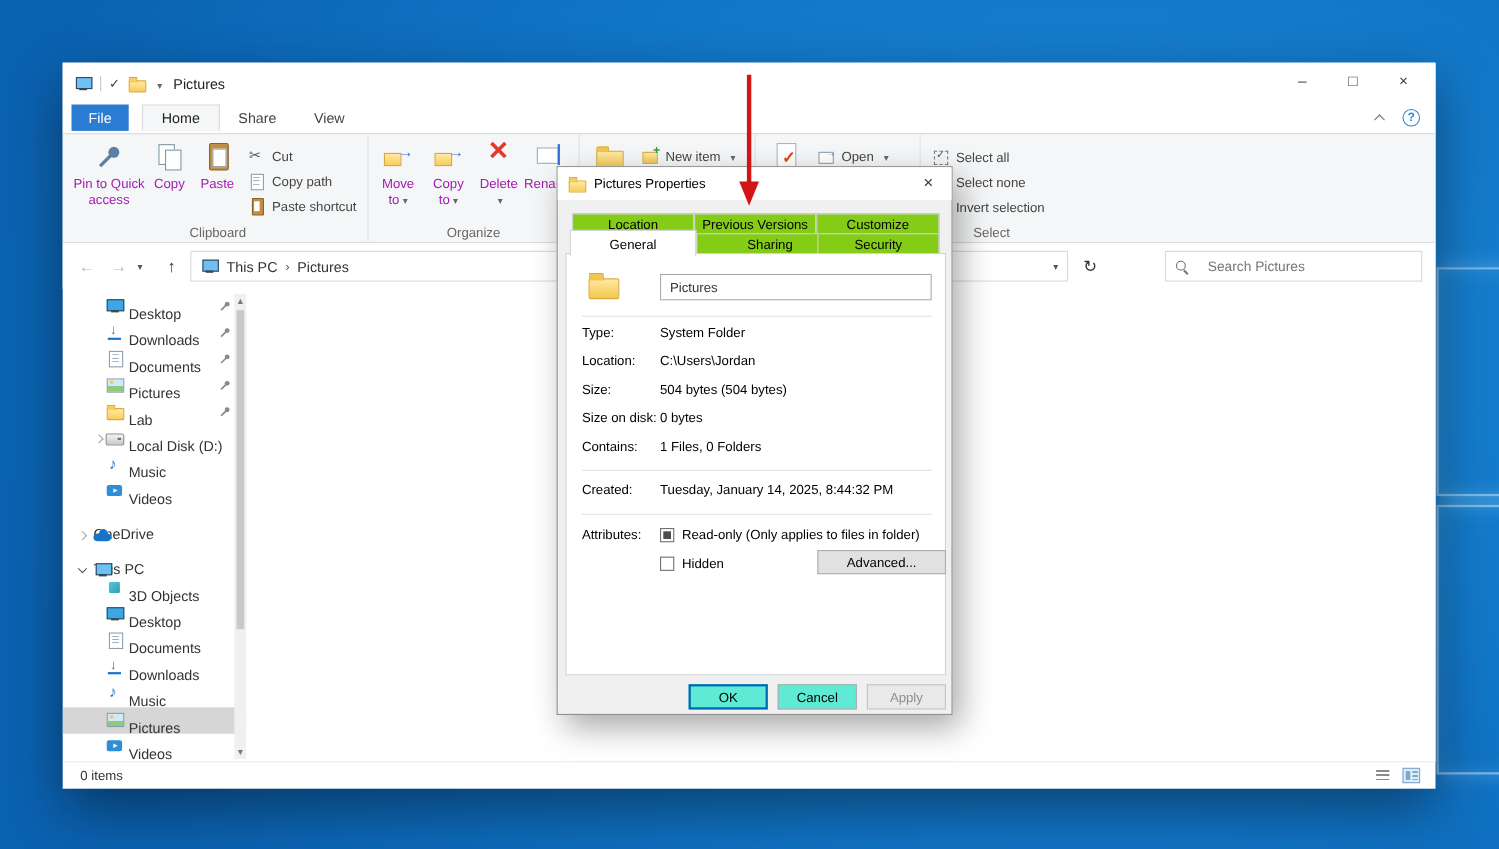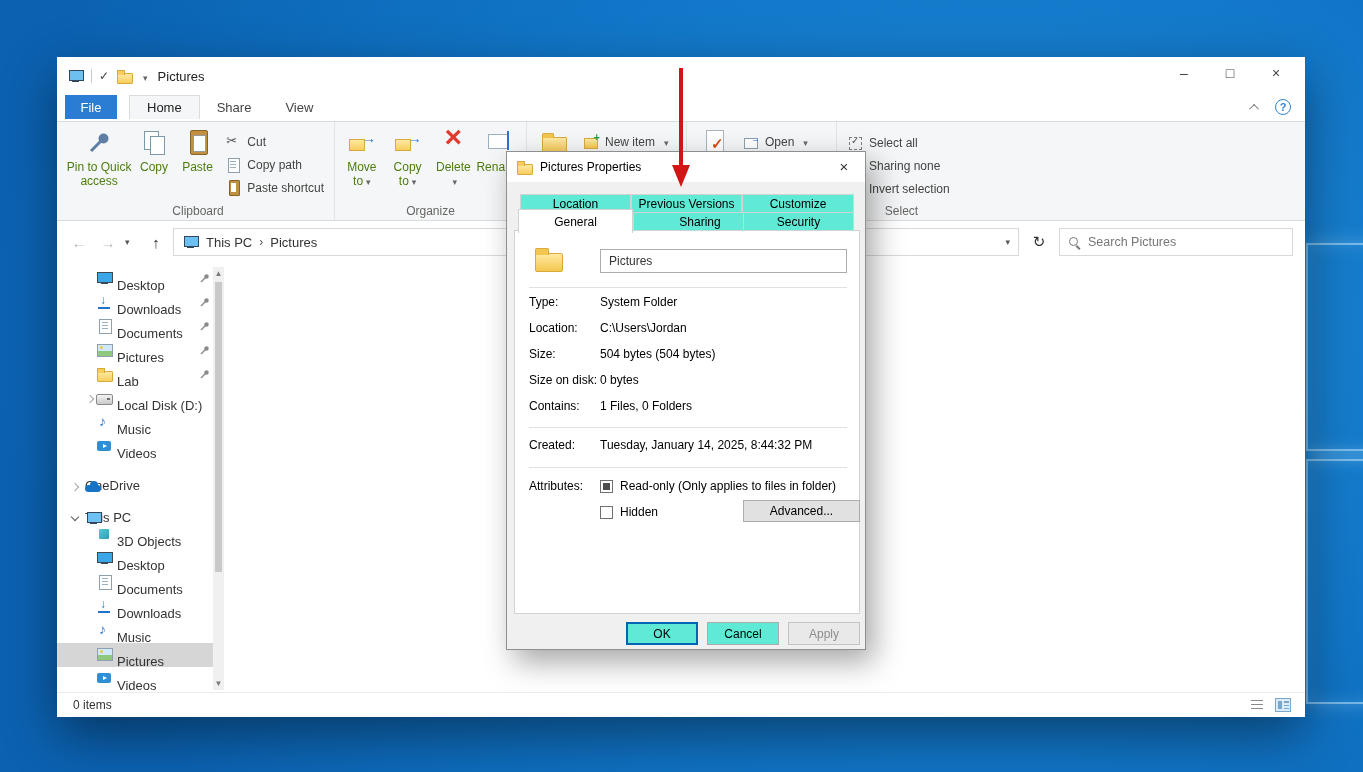--- a/index.html
+++ b/index.html
@@ -27,21 +27,21 @@
   .rtab { height:24px; padding:0 17px; display:flex; align-items:center; color:#444; font-size:13px; }
   .rtab.active { background:#f5f6f7; border:1px solid #dadbdc; border-bottom:none; color:#222; position:relative; z-index:2; margin-bottom:-1px; }
   .tab-right { position:absolute; right:14px; top:4px; display:flex; align-items:center; gap:16px; }
   .chev-up { width:7px; height:7px; border-left:1.5px solid #777; border-top:1.5px solid #777; transform:rotate(45deg) translateY(2px); }
   .help-circle { width:16px; height:16px; border-radius:50%; border:1.5px solid #2f86d4; color:#2f86d4; font-weight:bold; font-size:11px; display:flex; align-items:center; justify-content:center; }
 
   .ribbon { height:100px; background:#f5f6f7; border-top:1px solid #dadbdc; border-bottom:1px solid #dadbdc; display:flex; padding-left:5px; position:relative; z-index:1; }
   .rgroup { position:relative; height:100%; padding:3px 4px 18px 4px; display:flex; align-items:flex-start; }
   .rgroup + .rgroup { border-left:1px solid #e2e3e4; }
   .glabel { position:absolute; bottom:2px; left:0; right:0; text-align:center; font-size:12px; color:#666; }
-  .bigbtn { width:58px; min-height:72px; display:flex; flex-direction:column; align-items:center; padding-top:3px; gap:3px; font-size:12px; color:#4d7c0f; text-align:center; line-height:1.15; }
+  .bigbtn { width:58px; min-height:72px; display:flex; flex-direction:column; align-items:center; padding-top:3px; gap:3px; font-size:12px; color:#a21caf; text-align:center; line-height:1.15; }
   .bigbtn.narrow { width:46px; }
   .smallcol { display:flex; flex-direction:column; padding-top:5px; }
   .smallbtn { display:flex; align-items:center; gap:6px; height:23px; padding:0 6px; font-size:12px; color:#444; white-space:nowrap; }
   .dda::before { content:"▾"; font-size:9px; color:#666; margin-left:3px; }
   .lbl2 { display:flex; flex-direction:column; align-items:center; line-height:1.15; }
 
   
   .bi { width:32px; height:30px; position:relative; display:block; flex:0 0 auto; }
   .si { width:16px; height:16px; position:relative; display:inline-block; flex:0 0 auto; }
   .bi-copy::before { content:""; position:absolute; left:6px; top:3px; width:13px; height:17px; background:#fff; border:1px solid #7f98a8; }
@@ -76,21 +76,21 @@
   
   .addr { height:42px; display:flex; align-items:center; padding:0 12px 0 10px; gap:5px; background:#fff; }
   .nav-glyph { width:24px; height:24px; display:flex; align-items:center; justify-content:center; font-size:15px; }
   .disabled-arrow { color:#b9b9b9; }
   .small-chev { font-size:9px; color:#555; width:14px; }
   .addrbox { flex:1; height:28px; border:1px solid #d9d9d9; display:flex; align-items:center; padding:0 8px; gap:7px; position:relative; }
   .crumb { color:#333; font-size:13px; }
   .crumb-sep { color:#555; font-size:12px; }
   .addr-dd { position:absolute; right:8px; font-size:9px; color:#555; }
   .refresh-btn { width:30px; height:28px; display:flex; align-items:center; justify-content:center; font-size:15px; color:#333; }
-  .searchbox { width:234px; height:28px; border:1px solid #d9d9d9; display:flex; align-items:center; padding:0 8px; gap:7px; }
+  .searchbox { width:234px; height:28px; border:1px solid #d9d9d9; display:flex; align-items:center; padding:0 8px; gap:17px;margin-left:48px; }
   .mag { width:13px; height:13px; position:relative; flex:0 0 auto; }
   .mag::before { content:""; position:absolute; left:1px; top:1px; width:7px; height:7px; border:1.5px solid #777; border-radius:50%; }
   .mag::after { content:""; position:absolute; left:9px; top:9px; width:5px; height:1.5px; background:#777; transform:rotate(45deg); transform-origin:0 0; }
   .searchbox input { border:none; outline:none; width:100%; font-size:12.5px; color:#333; font-family:"Liberation Sans",sans-serif; }
   .searchbox input::placeholder { color:#767676; }
 
   
   .main { display:flex; height:429px; }
   .nav { width:167px; position:relative; padding-top:4px; overflow:hidden; flex:0 0 auto; }
   .nitem { height:24px; display:flex; align-items:center; position:relative; font-size:13px; color:#333; }
@@ -143,21 +143,21 @@
   .sbi-thumb::after { content:""; position:absolute; left:8px; top:2px; width:5px; height:8px; background:repeating-linear-gradient(#7aa7cc 0 1.5px, transparent 1.5px 3.5px); }
 
   
   .dialog { position:absolute; left:506px; top:151px; width:360px; height:499px; background:#f0f0f0;
     border:1px solid #8f8f8f; box-shadow:8px 12px 28px rgba(0,0,0,.35); font-size:12px; color:#000; z-index:20; }
   .dtitle { height:30px; background:#fff; display:flex; align-items:center; padding-left:9px; gap:7px; position:relative; }
   .dtitle .ic-folder { position:relative; width:17px; height:15px; display:inline-block; flex:0 0 auto; }
   .dtitle-text { font-size:12px; color:#000; }
   .dclose { position:absolute; right:0; top:0; width:42px; height:29px; display:flex; align-items:center; justify-content:center; font-size:15px; color:#333; }
   .dtabs { position:absolute; left:0; top:42px; width:100%; height:38px; }
-  .btab, .ftab { position:absolute; height:19px; background:#5eead4; border:1px solid #d2d2d2; display:flex; align-items:center; justify-content:center; font-size:12px; color:#000; }
+  .btab, .ftab { position:absolute; height:19px; background:#84cc16; border:1px solid #d2d2d2; display:flex; align-items:center; justify-content:center; font-size:12px; color:#000; }
   .ftab.selected { background:#fff; border-bottom:none; z-index:3; }
   .dpage { position:absolute; left:7px; top:78px; width:346px; height:384px; background:#fff; border:1px solid #d2d2d2; z-index:1; }
   .bigfolder { position:absolute; left:20px; top:16px; width:28px; height:24px; }
   .bigfolder::before { content:""; position:absolute; left:0; top:6px; width:26px; height:17px; background:linear-gradient(#ffe9a2,#f3c64f); border:1px solid #d9a93c; border-radius:2px; }
   .bigfolder::after { content:""; position:absolute; left:0; top:1px; width:12px; height:6px; background:#f3c64f; border:1px solid #d9a93c; border-bottom:none; border-radius:2px 2px 0 0; }
   .name-input { position:absolute; left:85px; top:18px; width:247px; height:24px; border:1px solid #acacac; padding:0 8px; font-size:12px; color:#333; font-family:"Liberation Sans",sans-serif; outline:none; background:#fff; }
   .dsep { position:absolute; left:14px; width:318px; height:1px; background:#e0e0e0; }
   .drow { position:absolute; left:14px; width:318px; height:18px; display:flex; }
   .dlabel { width:71px; flex:0 0 auto; color:#000; }
   .dval { color:#000; }
@@ -300,21 +300,21 @@
       </div>
 
       <div class="rgroup" style="width:130px;">
         <div class="smallcol" style="padding-top:6px;">
           <div class="smallbtn">
             <span class="si si-selall"></span>
             <span>Select all</span>
           </div>
           <div class="smallbtn">
             <span class="si si-selnone"></span>
-            <span>Sharing none</span>
+            <span>Select none</span>
           </div>
           <div class="smallbtn">
             <span class="si si-invert"></span>
             <span>Invert selection</span>
           </div>
         </div>
         <span class="glabel">Select</span>
       </div>
     </div>
 

